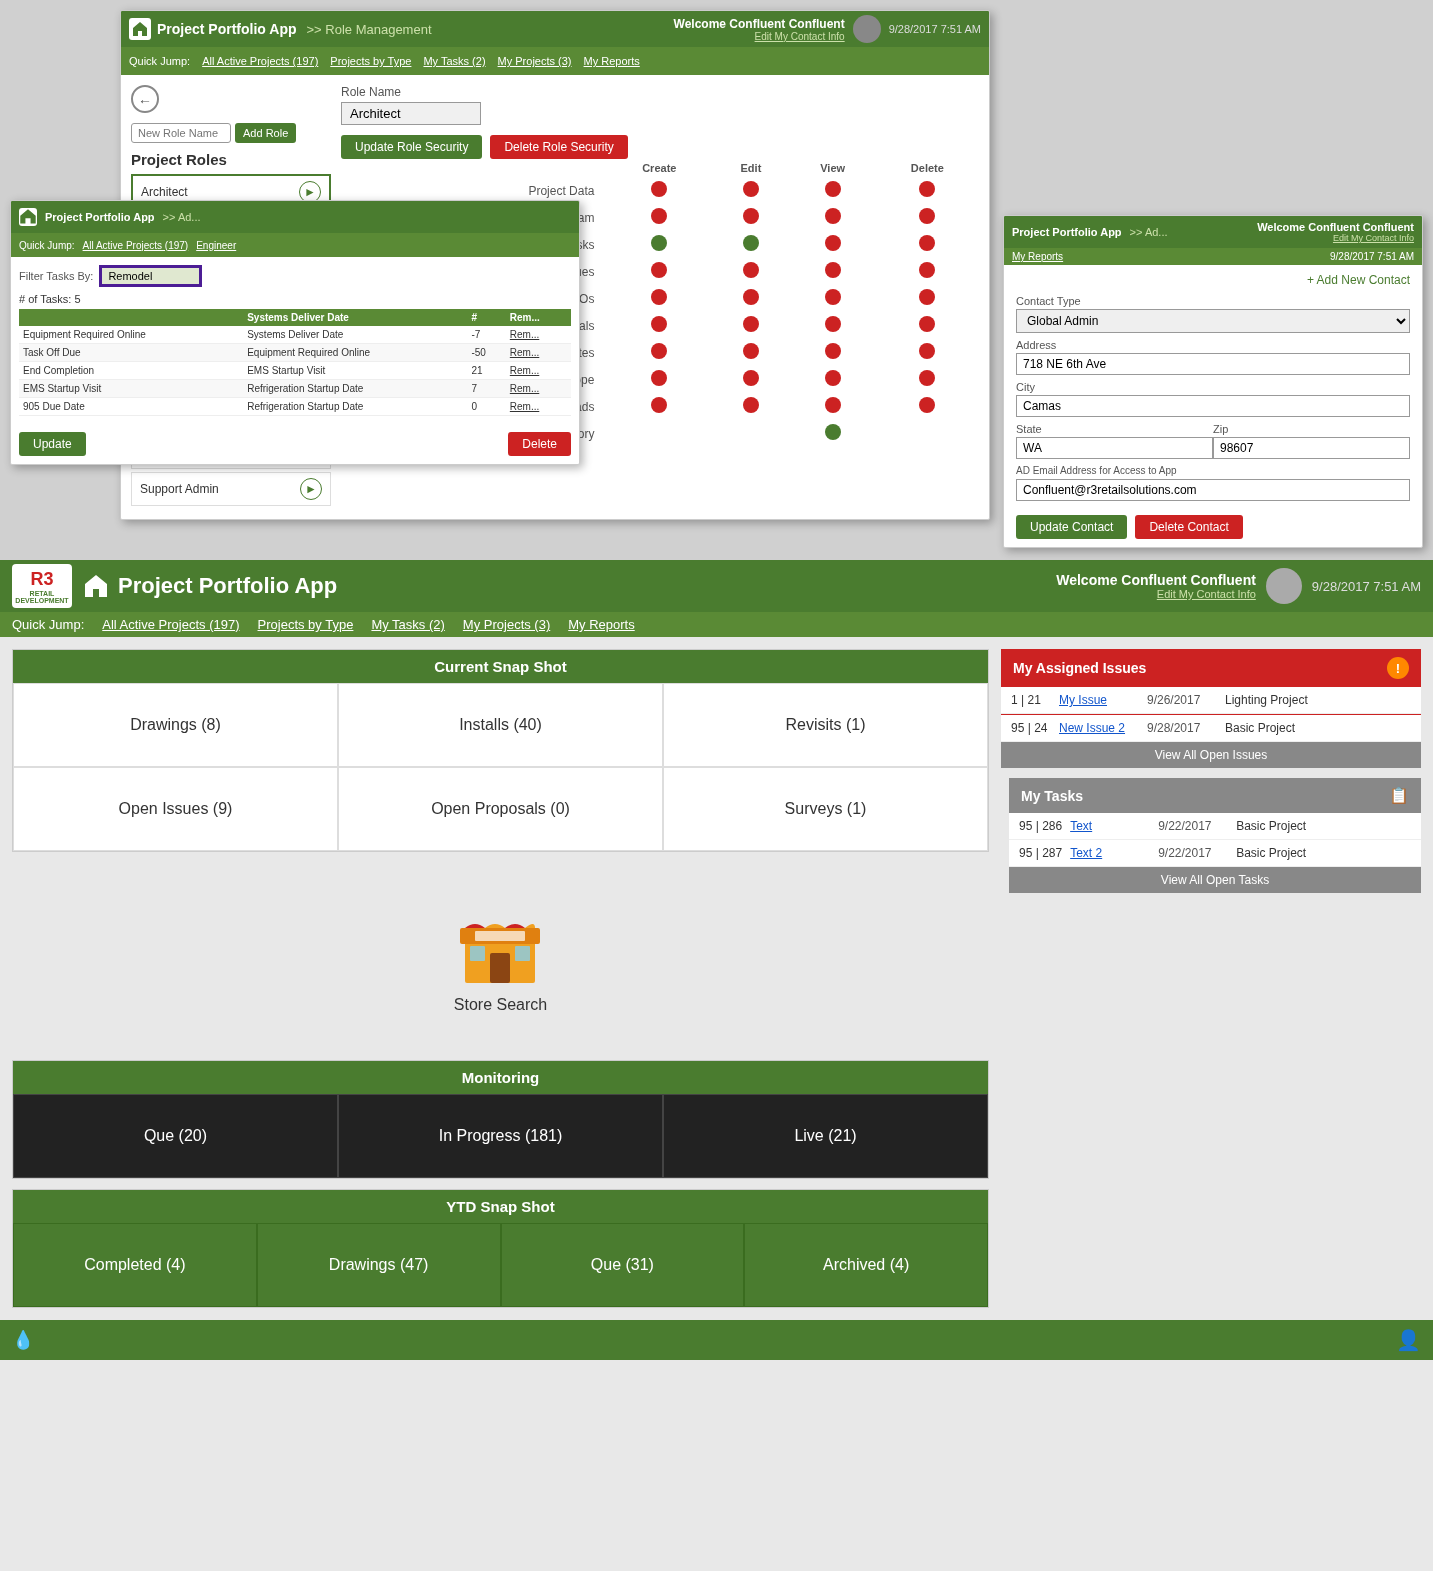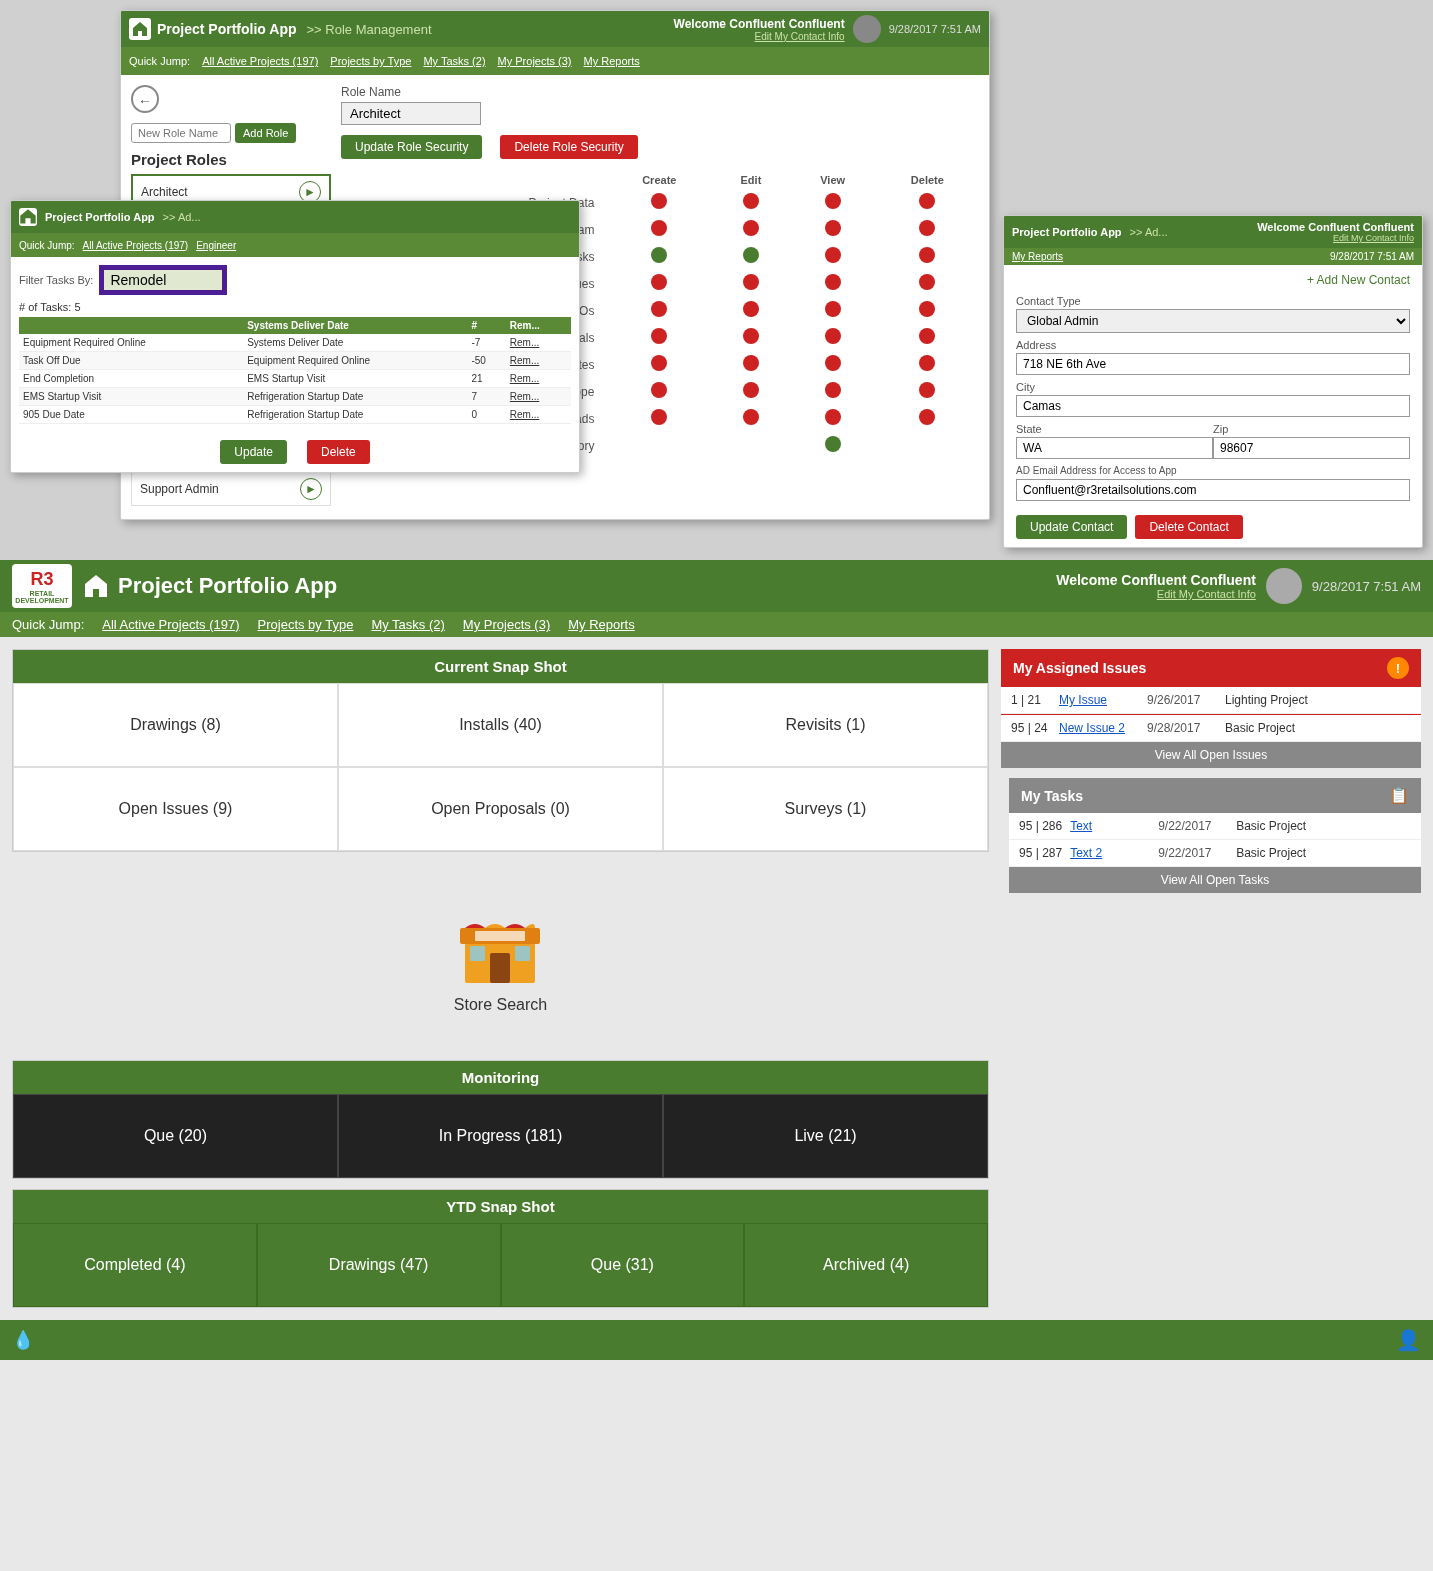--- a/index.html
+++ b/index.html
@@ -236,22 +236,22 @@
     }
     .role-name-value {
       border: 1px solid #999;
       padding: 3px 8px;
       font-size: 13px;
       background: #f0f0f0;
       width: 140px;
     }
     .permission-buttons {
       display: flex;
-      gap: 18px;
-      margin-bottom: 12px;
+      gap: 8px;
+      margin-bottom: 0;
     }
     .update-btn {
       background: #4a7c2f;
       color: white;
       border: none;
       border-radius: 3px;
       padding: 5px 14px;
       font-size: 12px;
       cursor: pointer;
     }
@@ -328,24 +328,24 @@
       padding: 8px;
     }
     .filter-row {
       display: flex;
       align-items: center;
       gap: 6px;
       margin-bottom: 6px;
     }
     .filter-label { font-size: 11px; color: #555; }
     .filter-input {
-      border: 5px solid #4c1d95;
+      border: 3px solid #4c1d95;
       padding: 2px 6px;
-      font-size: 14px;
-      width: 128px;
+      font-size: 11px;
+      width: 103px;
       background: #e0e8d0;
     }
     .task-count {
       font-size: 11px;
       color: #333;
       margin-bottom: 4px;
     }
     .task-table {
       width: 100%;
       border-collapse: collapse;
@@ -363,21 +363,21 @@
       border-bottom: 1px solid #eee;
       color: #333;
     }
     .task-table tr:nth-child(even) td { background: #f8f8f8; }
     .task-link { color: #1155cc; text-decoration: underline; cursor: pointer; }
 
     .update-delete-bar {
       display: flex;
       gap: 20px;
       padding: 8px;
-      justify-content: center;
+      justify-content: space-between;
     }
 
     
     .footer-tabs {
       background: #5a8a35;
       display: flex;
       align-items: center;
       padding: 0 8px;
       height: 28px;
       gap: 4px;

